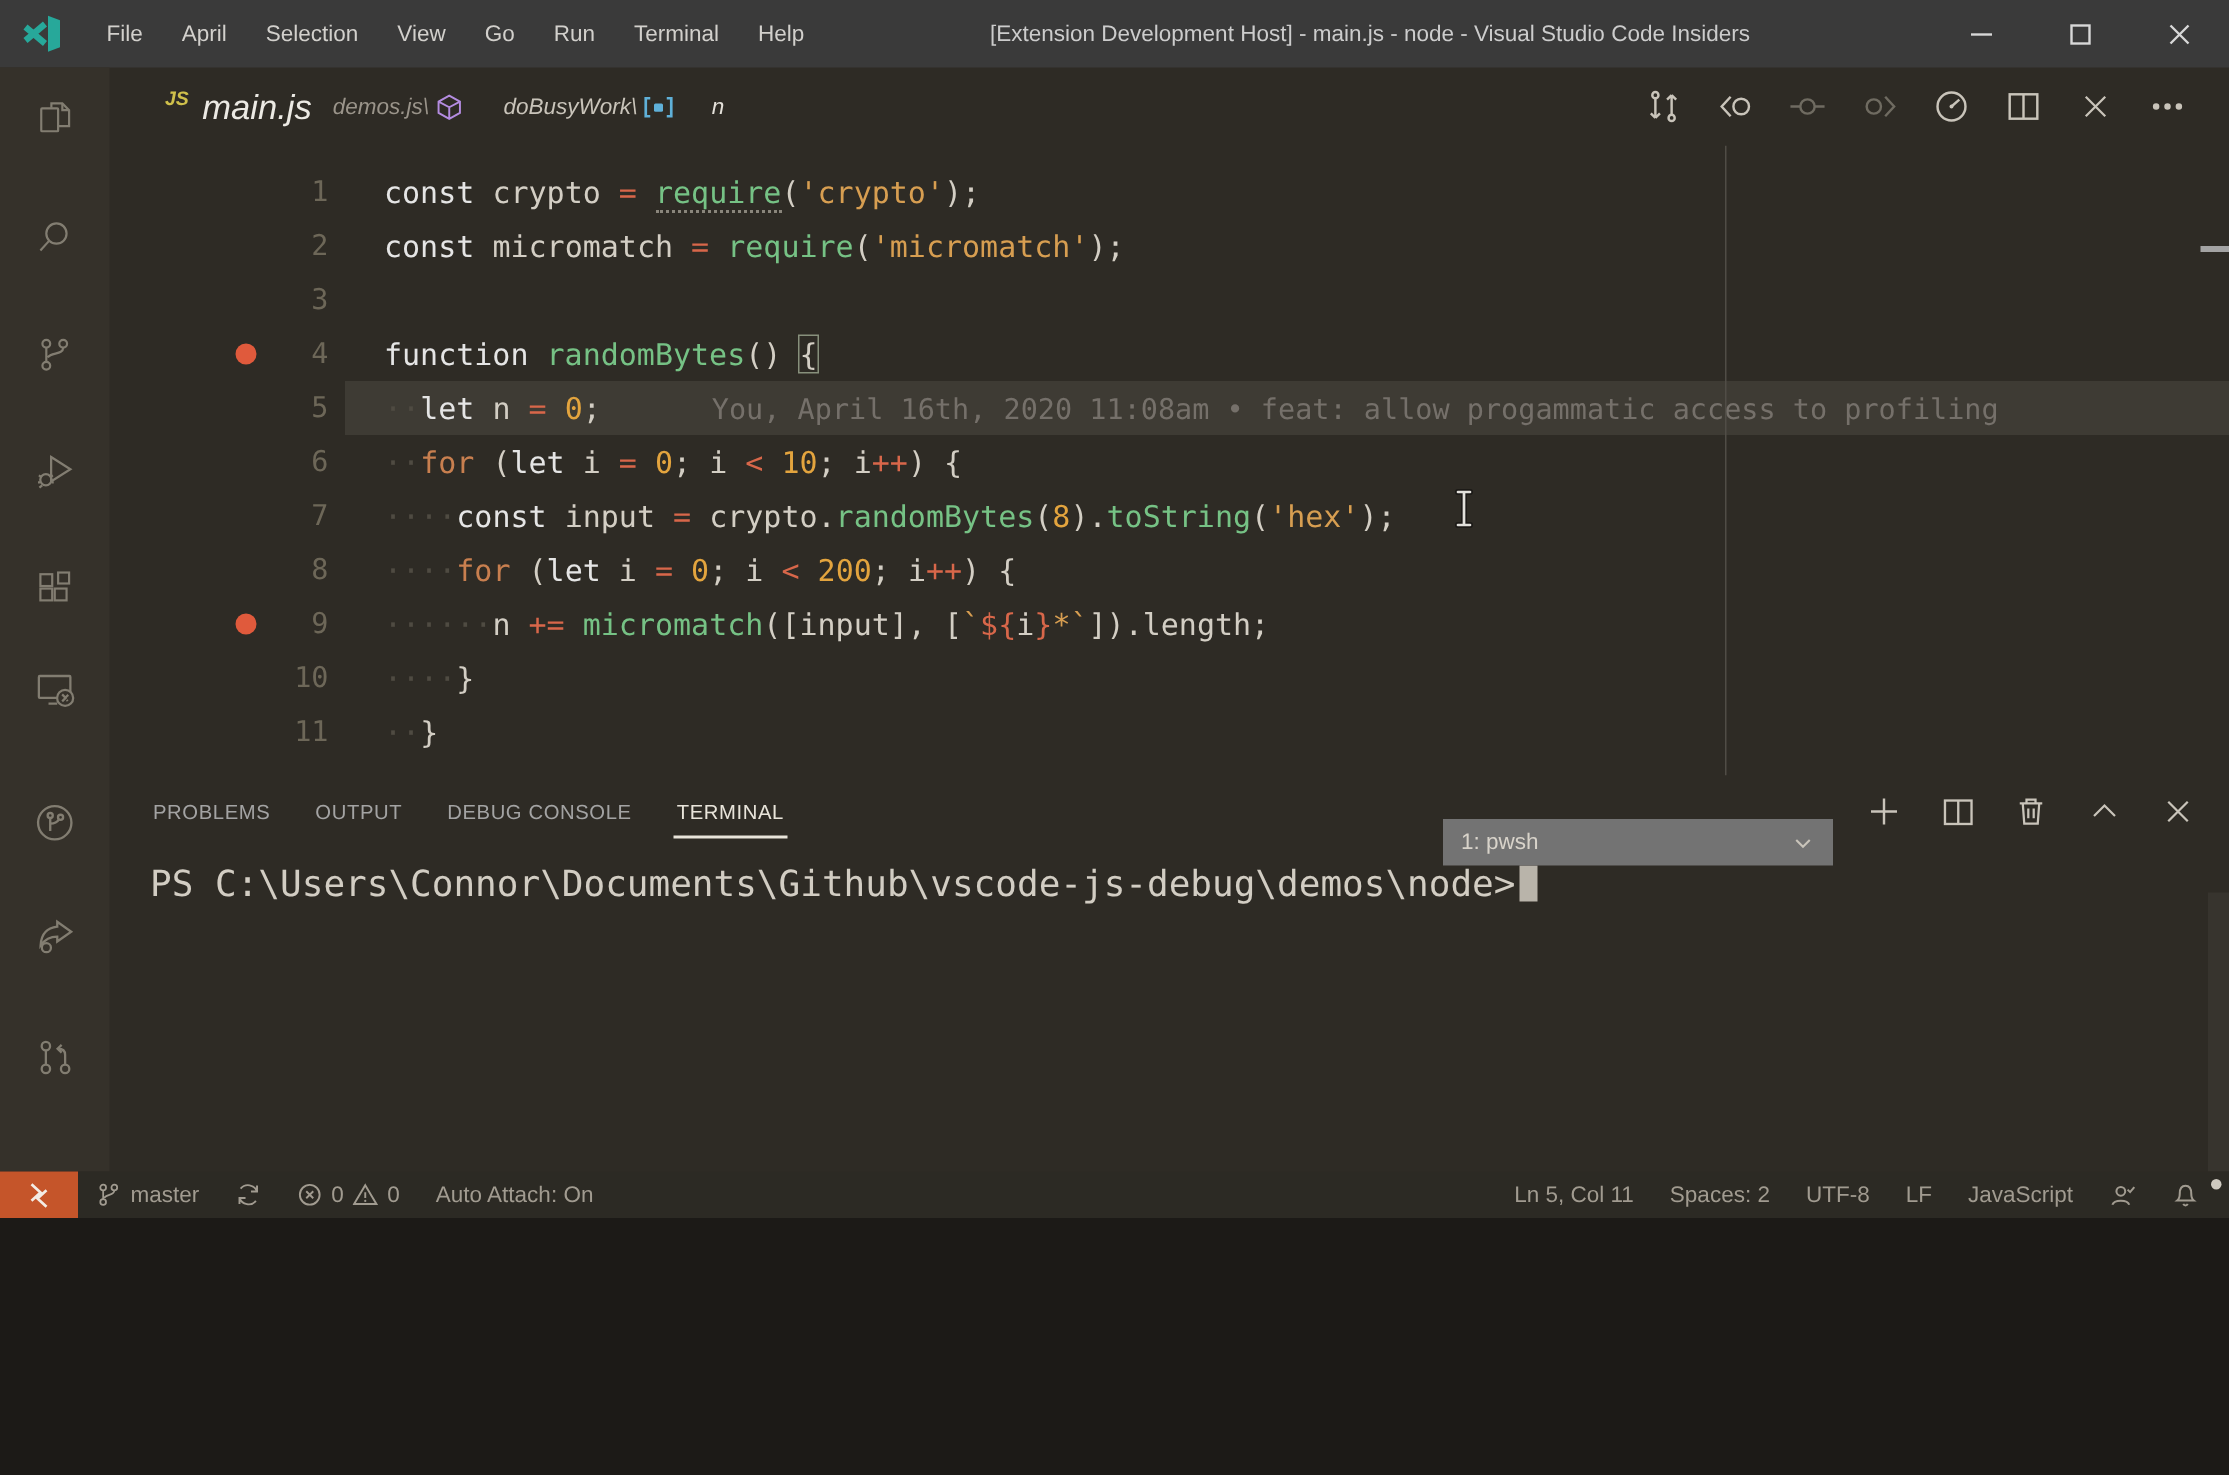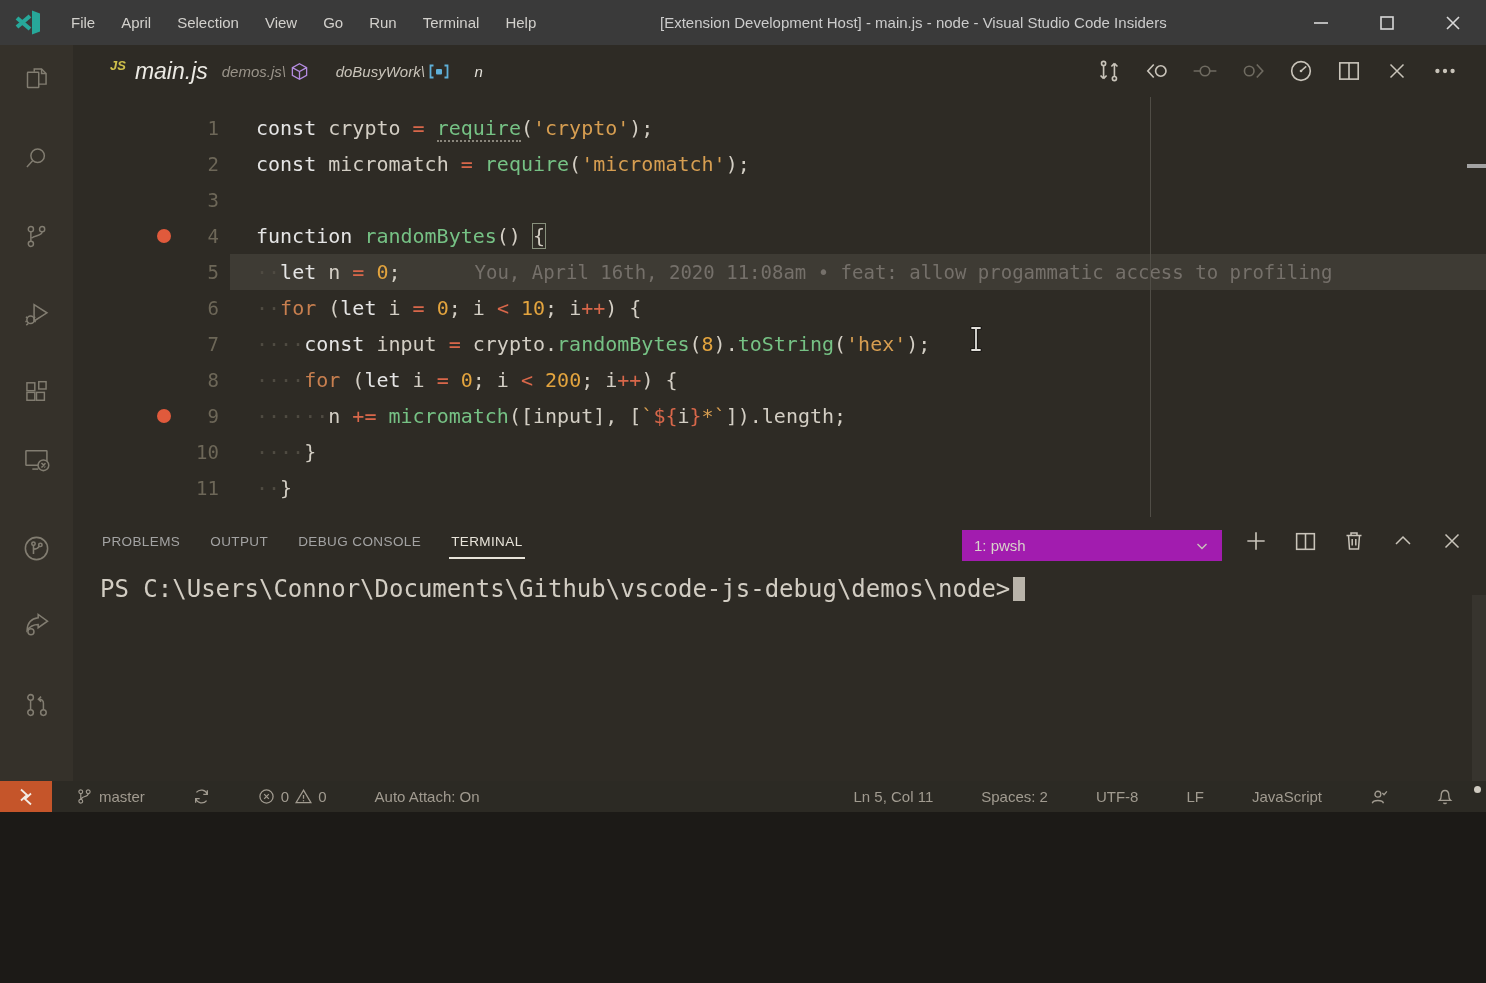--- a/index.html
+++ b/index.html
@@ -81,38 +81,38 @@
   .ov-dash { position:absolute; right:0; top:67px; width:19px; height:4px; background:#a3a3a3; }
   .mouse-cursor { position:absolute; left:895px; top:228px; }
 
   
   .panel { position:absolute; top:472px; left:0; right:0; bottom:0; }
   .panel-header { position:relative; height:48px; display:flex; align-items:center; padding-left:29px; }
   .panel-tab { margin-right:30px; font-size:13.5px; letter-spacing:.4px; color:#a3a3a3; position:relative; }
   .panel-tab.active { color:#e8e4da; }
   .panel-tab.active::after { content:""; position:absolute; left:-2px; right:-2px; bottom:-10px; height:2px; background:#e8e4da; }
   .term-select {
-    position:absolute; left:889px; top:13px; width:260px; height:31px; background:#a21caf;
+    position:absolute; left:889px; top:29px; width:260px; height:31px; background:#737373;
     color:#d8d3ca; font-size:15px; display:flex; align-items:center; padding:0 12px;
   }
   .term-select .chev { margin-left:auto; }
   .panel-actions { position:absolute; right:20px; top:0; height:48px; display:flex; align-items:center; gap:21px; }
   .pa { width:28px; height:28px; display:flex; align-items:center; justify-content:center; }
   .pa svg { stroke:#c9c4ba; }
   .terminal { padding:10px 0 0 27px; font-family:"DejaVu Sans Mono","Liberation Mono",monospace; font-size:24px; color:#d2cdc3; }
   .term-cursor { display:inline-block; width:12px; height:24px; background:#b9b4aa; vertical-align:-4px; margin-left:3px; }
   .panel-scroll { position:absolute; right:0; top:78px; bottom:0; width:14px; background:rgba(255,255,255,0.045); }
 
   
   .statusbar {
     position:absolute; bottom:0; left:0; right:0; height:31px; background:#2c2a24;
     display:flex; align-items:center; color:#a19b90; font-size:15px;
   }
   .remote-item { width:52px; height:31px; background:#c5552a; display:flex; align-items:center; justify-content:center; }
-  .sb-item { display:flex; align-items:center; gap:6px; padding:0 24px; height:100%; }
+  .sb-item { display:flex; align-items:center; gap:6px; padding:0 12px; height:100%; }
   .sb-item svg { stroke:#a19b90; }
   .status-right { margin-left:auto; display:flex; align-items:center; padding-right:8px; }
   .bell-wrap { position:relative; }
   .bell-dot { position:absolute; top:-2px; right:-3px; width:7px; height:7px; border-radius:50%; background:#cfcac0; }
 </style>
 </head>
 <body>
 
 <div class="window">
 

